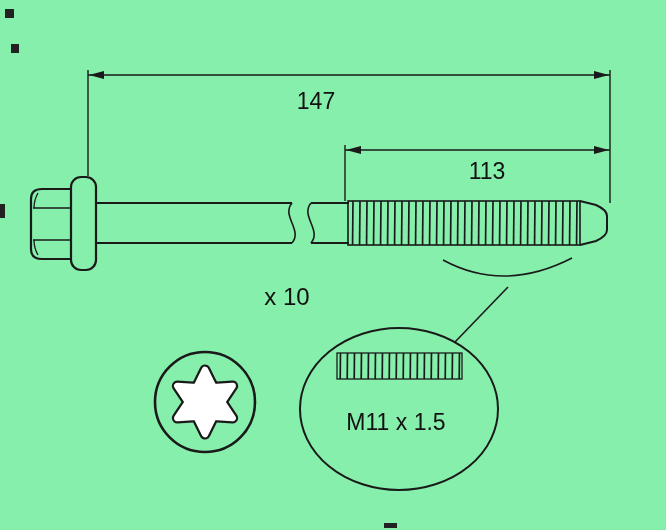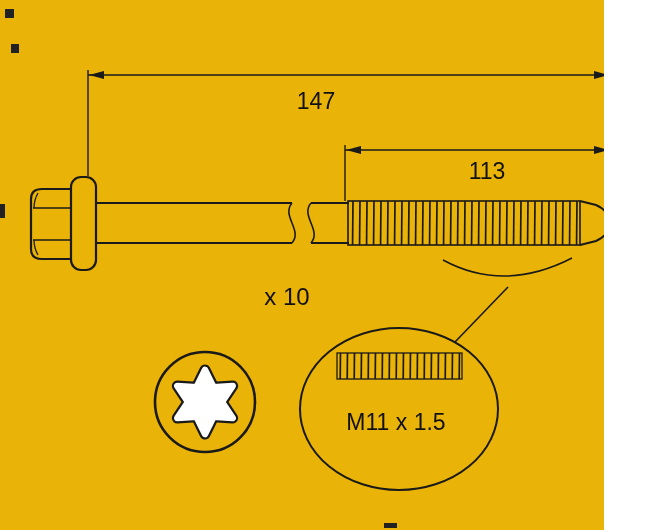--- a/index.html
+++ b/index.html
@@ -1,19 +1,19 @@
 <!DOCTYPE html>
 <html><head>
 <meta charset="utf-8">
 <style>
   html,body{margin:0;padding:0;background:#ffffff;}
   .canvas{
     position:relative;
-    width:604px;height:530px;
-    background:#eab308;
+    width:666px;height:530px;
+    background:#86efac;
     overflow:hidden;
     font-family:"Liberation Sans", sans-serif;
   }
   svg{position:absolute;left:0;top:0;}
   .ink{stroke:#1a1a1a;fill:none;}
   .lbl{
     font-family:"Liberation Sans", sans-serif;
     font-size:23px;
     fill:#111111;
     text-anchor:middle;

